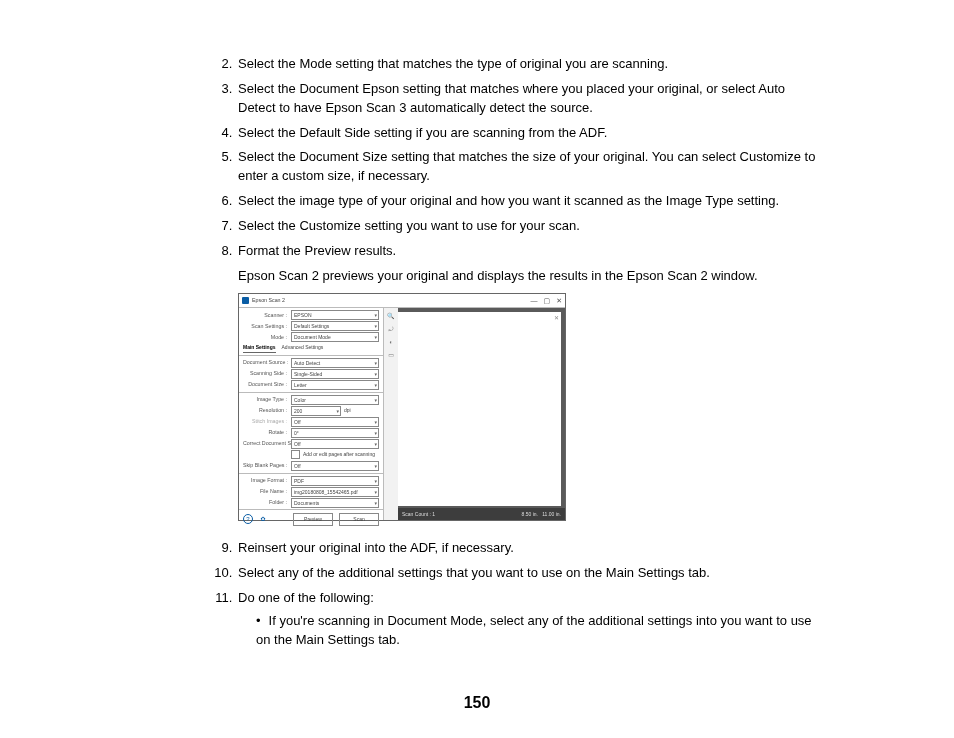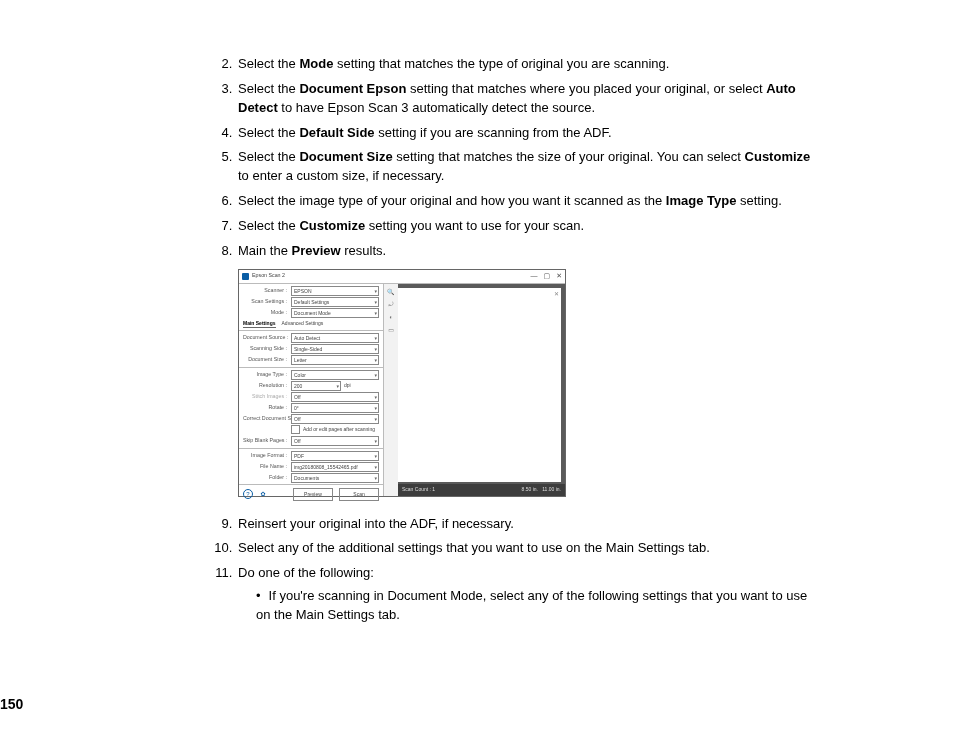--- a/index.html
+++ b/index.html
@@ -18,28 +18,29 @@
   }
   ol.steps {
     margin: 0;
     padding: 0 0 0 36px;
     list-style: decimal;
   }
   ol.steps > li {
     margin-bottom: 6px;
     padding-left: 2px;
   }
-  .strong { font-weight: bold; text-align: right; }
+  .strong { font-weight: normal; text-align: right; }
   .para { margin-top: 6px; }
   .page-num {
     position: absolute;
     bottom: 24px;
     left: 0;
     width: 954px;
-    font-size: 14px;
+    text-align: center;
+    font-size: 16px;
     font-weight: bold;
   }
   ul.bullets { margin: 4px 0 0 0; padding-left: 18px; list-style: none; }
   ul.bullets li::before { content: "•"; margin-right: 8px; }
 
   
   .shot-wrap { margin: 8px 0 18px 0; }
   .shot {
     width: 326px;
     border: 1px solid #666;
@@ -100,21 +101,22 @@
     <li>
       <span>Select the </span><span class="strong">Document Size</span><span> setting that matches the size of your original. You can select </span><span class="strong">Customize</span><span> to enter a custom size, if necessary.</span>
     </li>
     <li>
       <span>Select the image type of your original and how you want it scanned as the </span><span class="strong">Image Type</span><span> setting.</span>
     </li>
     <li>
       <span>Select the </span><span class="strong">Customize</span><span> setting you want to use for your scan.</span>
     </li>
     <li>
-      <span>Main the </span><span class="strong">Preview</span><span> results.</span>
+      <span>Format the </span><span class="strong">Preview</span><span> results.</span>
+      <div class="para">Epson Scan 2 previews your original and displays the results in the Epson Scan 2 window.</div>
 
       <div class="shot-wrap">
         <div class="shot">
           <div class="tb">
             <div class="left">
               <span class="ep-icon"></span>
               <span>Epson Scan 2</span>
             </div>
             <div class="right">
               <span>—</span>
@@ -272,19 +274,19 @@
           </div>
         </div>
       </div>
     </li>
 
     <li>Reinsert your original into the ADF, if necessary.</li>
     <li>Select any of the additional settings that you want to use on the Main Settings tab.</li>
     <li>
       <span>Do one of the following:</span>
       <ul class="bullets">
-        <li>If you're scanning in Document Mode, select any of the following settings that you want to use on the Main Settings tab.</li>
+        <li>If you're scanning in Document Mode, select any of the additional settings into you want to use on the Main Settings tab.</li>
       </ul>
     </li>
   </ol>
 </div>
 
 <div class="page-num">150</div>
 
 </body></html>

